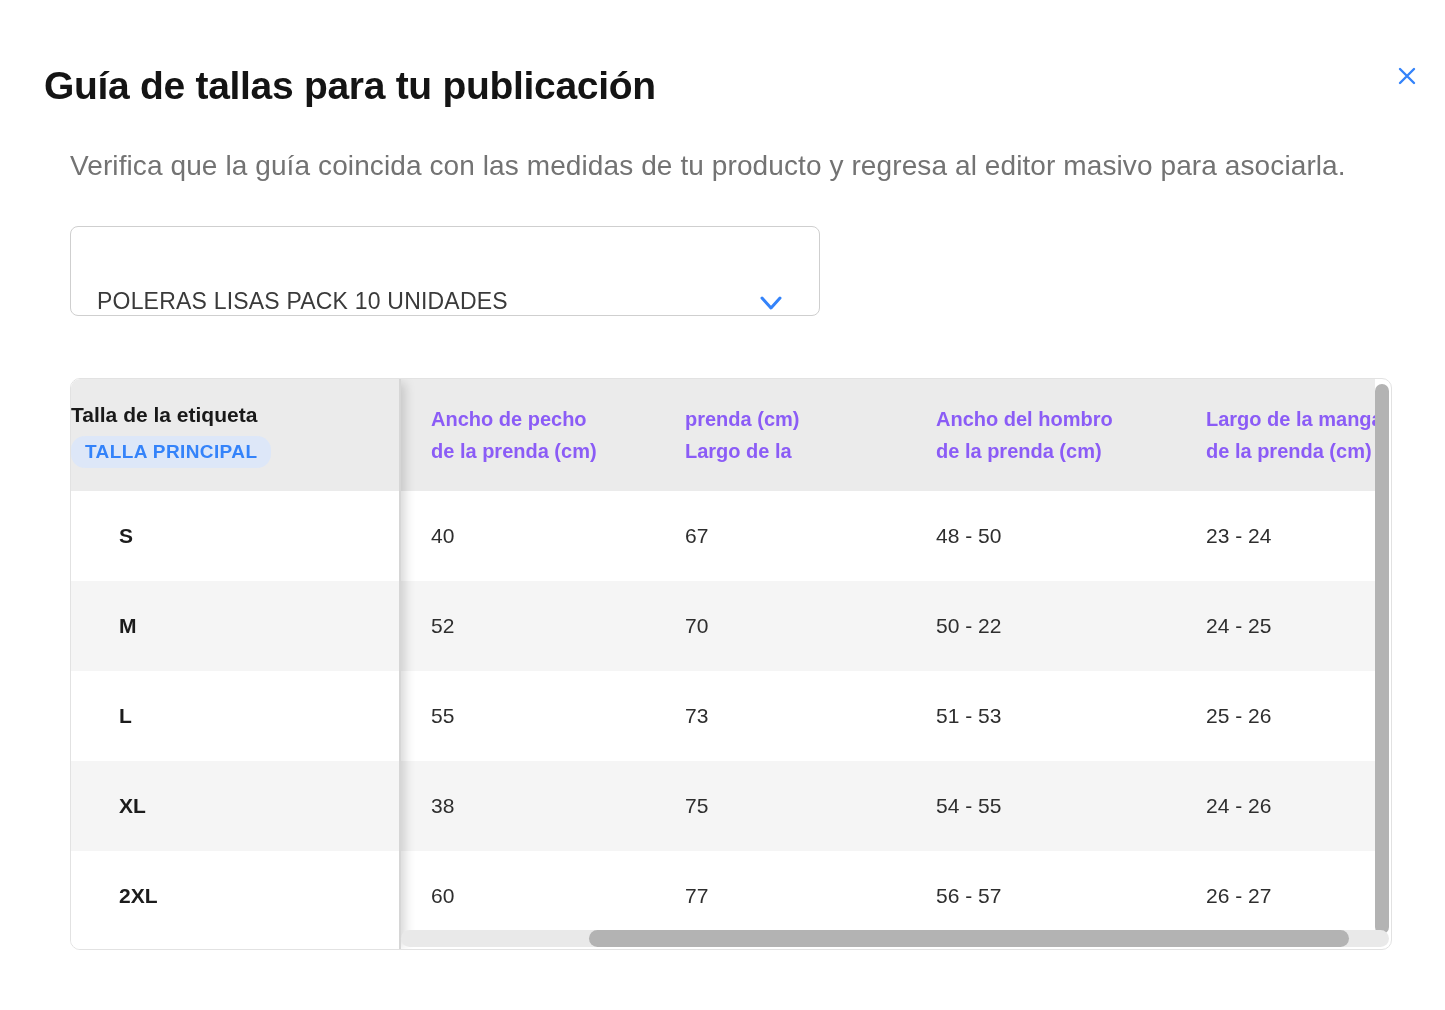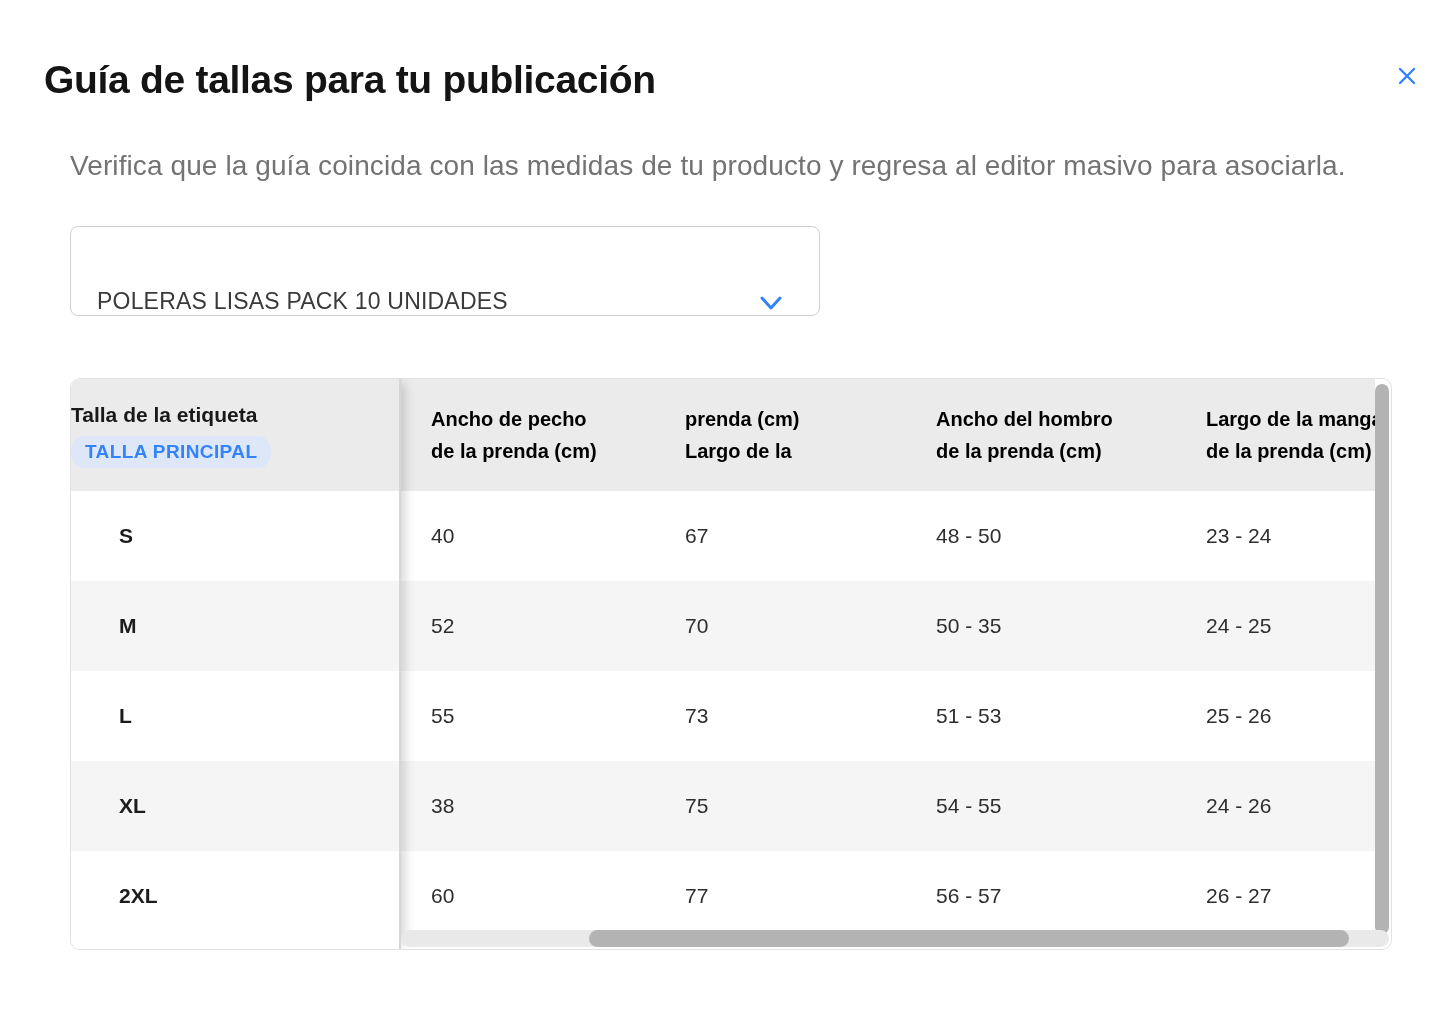--- a/index.html
+++ b/index.html
@@ -1,20 +1,20 @@
 <!DOCTYPE html>
 <html><head>
 <meta charset="utf-8">
 <style>
   * { margin:0; padding:0; box-sizing:border-box; }
   html,body { width:1445px; height:1010px; background:#ffffff; overflow:hidden;
               font-family:"Liberation Sans", sans-serif; color:#1a1a1a; }
   .modal { position:relative; width:1445px; height:1010px; background:#fff; }
 
-  .page-title { position:absolute; left:44px; top:58px; font-size:39px; font-weight:700;
+  .page-title { position:absolute; left:44px; top:64px; font-size:39px; font-weight:700;
                 letter-spacing:-0.3px; color:#141414; }
   .close-btn { position:absolute; right:18px; top:56px; width:40px; height:40px; border:none;
                background:transparent; cursor:pointer; display:flex; align-items:center; justify-content:center; }
 
   .subtitle { position:absolute; left:70px; top:150px; font-size:28px; font-weight:400;
               color:#737373; letter-spacing:0.1px; }
 
   .guide-select { position:absolute; left:70px; top:226px; width:750px; height:90px;
                   border:1px solid #cfcfcf; border-radius:8px; background:#fff; cursor:pointer;
                   display:flex; align-items:flex-end; padding:0 30px 0 26px; }
@@ -29,21 +29,21 @@
   .t-content { width:1110px; }
 
   .h-cell { height:112px; background:#ebebeb; }
   .fixed-h-cell { display:flex; flex-direction:column; justify-content:center; align-items:flex-start;
                   }
   .fixed-h-label { font-size:21px; font-weight:600; color:#191919; }
   .badge { margin-top:9px; font-size:19px; font-weight:600; color:#3483FA; background:#dde7f8;
            padding:5px 14px; border-radius:14px; letter-spacing:0.4px; }
 
   .scroll-h-row { display:flex; height:112px; background:#ebebeb; align-items:center; }
-  .scroll-h-row .hc { padding-left:30px; font-size:20px; font-weight:600; color:#000000; line-height:1.6; }
+  .scroll-h-row .hc { padding-left:30px; font-size:20px; font-weight:600; color:#8b5cf6; line-height:1.6; }
   .hc1 { width:254px; } .hc2 { width:251px; } .hc3 { width:270px; } .hc4 { width:335px; }
   .hc div { white-space:nowrap; }
 
   .f-row { height:90px; display:flex; align-items:center; padding-left:48px;
            font-size:21px; font-weight:700; color:#1c1c1c; background:#fff; }
   .s-row { height:90px; display:flex; align-items:center; background:#fff; }
   .s-row .dc { padding-left:30px; font-size:21px; color:#2e2e2e; white-space:nowrap; }
   .alt { background:#f5f5f5; }
   .dc1 { width:254px; } .dc2 { width:251px; } .dc3 { width:270px; } .dc4 { width:335px; }
 
@@ -118,21 +118,21 @@
 
         <div class="s-row">
           <div class="dc dc1">40</div>
           <div class="dc dc2">67</div>
           <div class="dc dc3">48 - 50</div>
           <div class="dc dc4">23 - 24</div>
         </div>
         <div class="s-row alt">
           <div class="dc dc1">52</div>
           <div class="dc dc2">70</div>
-          <div class="dc dc3">50 - 35</div>
+          <div class="dc dc3">50 - 22</div>
           <div class="dc dc4">24 - 25</div>
         </div>
         <div class="s-row">
           <div class="dc dc1">55</div>
           <div class="dc dc2">73</div>
           <div class="dc dc3">51 - 53</div>
           <div class="dc dc4">25 - 26</div>
         </div>
         <div class="s-row alt">
           <div class="dc dc1">38</div>

